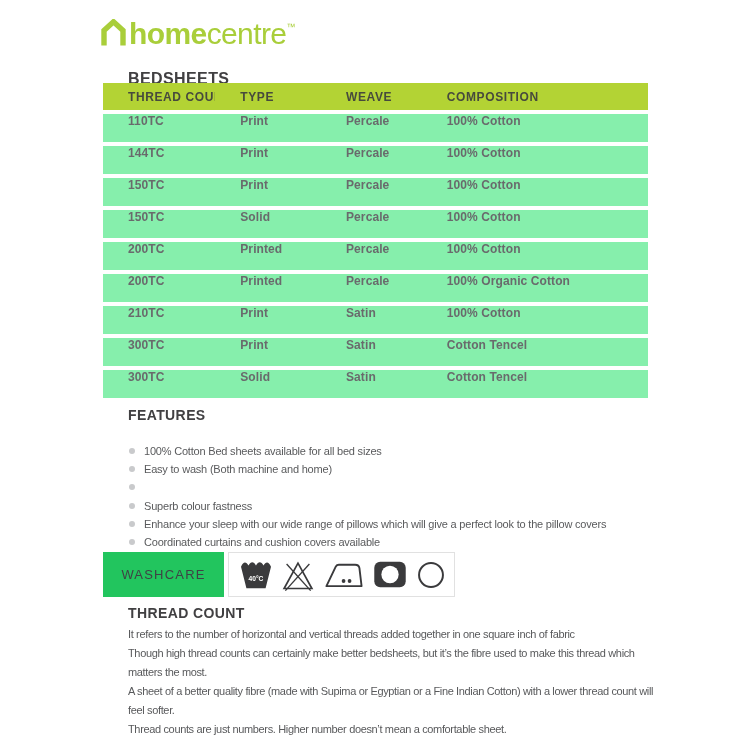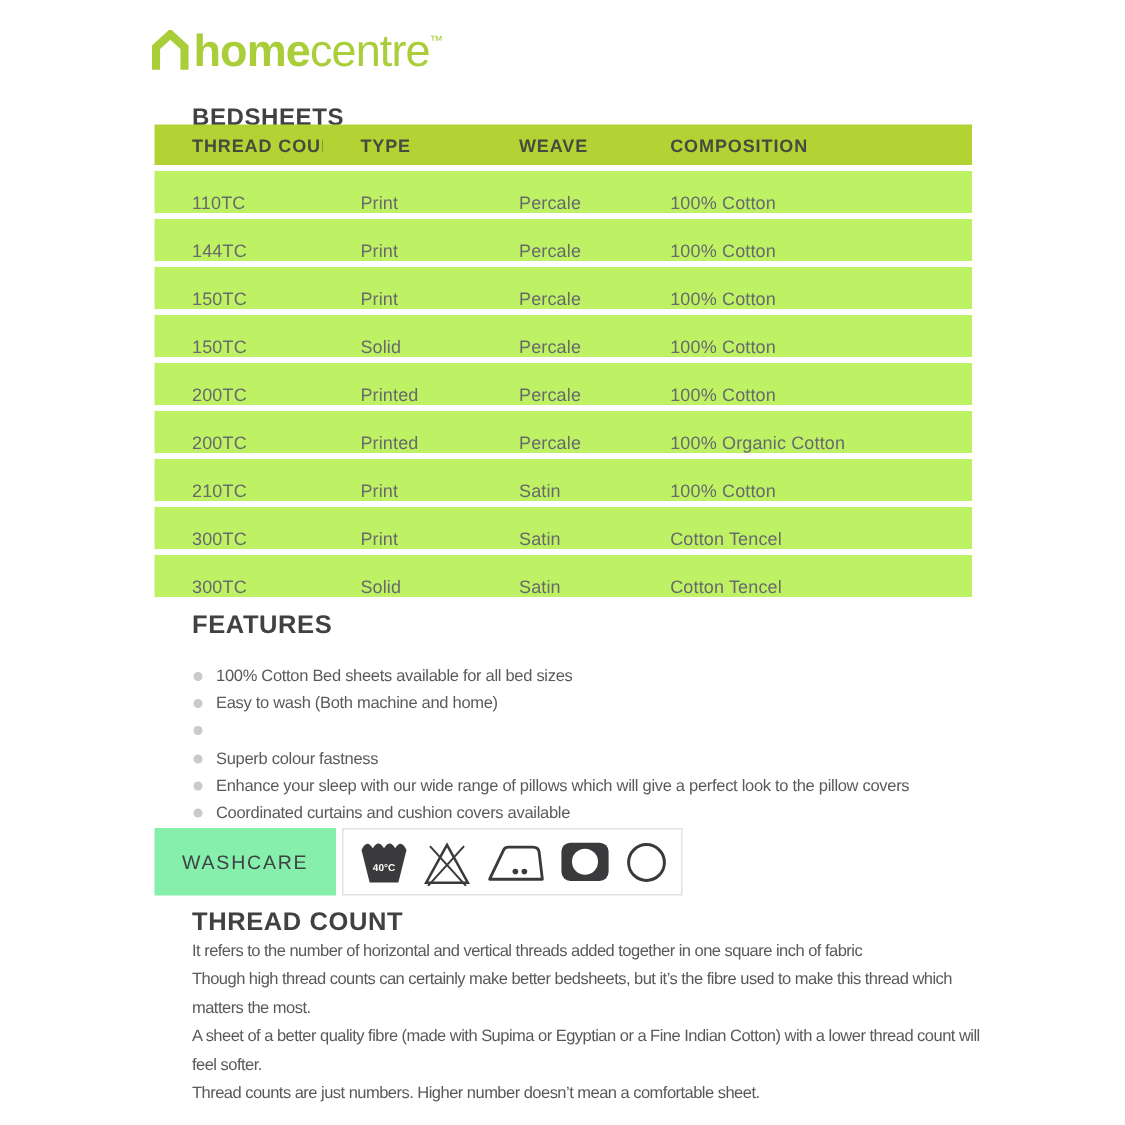--- a/index.html
+++ b/index.html
@@ -8,43 +8,43 @@
 
   
   .logo{position:absolute;left:101px;top:13px;display:flex;align-items:flex-end;gap:3px;}
   .logo-house{display:block;margin-bottom:1px;}
   .logo-text{font-size:30px;font-weight:700;color:#a9ce3a;letter-spacing:-0.6px;line-height:28px;white-space:nowrap;}
   .logo-text .light{font-weight:400;}
   .logo-text sup{font-size:9px;font-weight:400;vertical-align:14px;letter-spacing:0;}
 
   
   .page-title{position:absolute;left:128px;top:70px;margin:0;font-size:16px;font-weight:800;color:#414042;letter-spacing:0.4px;}
-  .section-heading{position:absolute;left:128px;margin:0;font-size:17px;font-weight:800;color:#414042;letter-spacing:0.4px;}
+  .section-heading{position:absolute;left:128px;margin:0;font-size:14px;font-weight:800;color:#414042;letter-spacing:0.4px;}
   #features-heading{top:407px;}
   #threadcount-heading{top:605px;}
 
   
   .sheet-table{position:absolute;left:103px;top:83px;width:545px;}
   .tr{display:flex;}
   .thead{background:#b3d334;height:27px;align-items:center;}
   .thead .td{font-size:12px;font-weight:700;color:#474a3d;letter-spacing:0.6px;}
-  .tbody-row{background:#bef264;height:28px;margin-top:4px;align-items:flex-end;}
+  .tbody-row{background:#86efac;height:28px;margin-top:4px;align-items:flex-start;font-weight:bold;}
   .tbody-row .td{font-size:12px;color:#696a6c;letter-spacing:0.1px;}
   .td{padding-left:25px;box-sizing:border-box;white-space:nowrap;overflow:hidden;}
   .c1{width:20.6%;}.c2{width:19.4%;}.c3{width:18.5%;}.c4{width:41.5%;}
 
   
   .features-list{position:absolute;left:103px;top:426px;margin:16px;padding:0;list-style:none;}
   .features-list li{display:flex;align-items:center;height:18.2px;}
   .bullet{width:6px;height:6px;border-radius:50%;background:#c9cacc;margin-left:10px;margin-right:9px;flex:none;}
   .feature-text{font-size:11px;color:#595a5c;letter-spacing:-0.2px;white-space:nowrap;}
 
   
   .washcare{position:absolute;left:103px;top:552px;display:flex;gap:4px;height:45px;}
-  .washcare-label{width:121px;background:#86efac;display:flex;align-items:center;justify-content:center;font-size:13px;font-weight:400;color:#3f4245;letter-spacing:1.2px;}
+  .washcare-label{width:121px;background:#22c55e;display:flex;align-items:center;justify-content:center;font-size:13px;font-weight:400;color:#3f4245;letter-spacing:1.2px;}
   .washcare-icons{width:227px;border:1px solid #e1e1e1;box-sizing:border-box;background:#fff;display:flex;align-items:center;justify-content:space-evenly;}
   .washcare-icons svg{display:block;}
 
   
   .tc-lines{position:absolute;left:128px;top:625px;}
   .tc-line{font-size:11px;color:#58595b;letter-spacing:-0.35px;height:19px;line-height:19px;white-space:nowrap;}
 </style>
 </head>
 <body>
 

